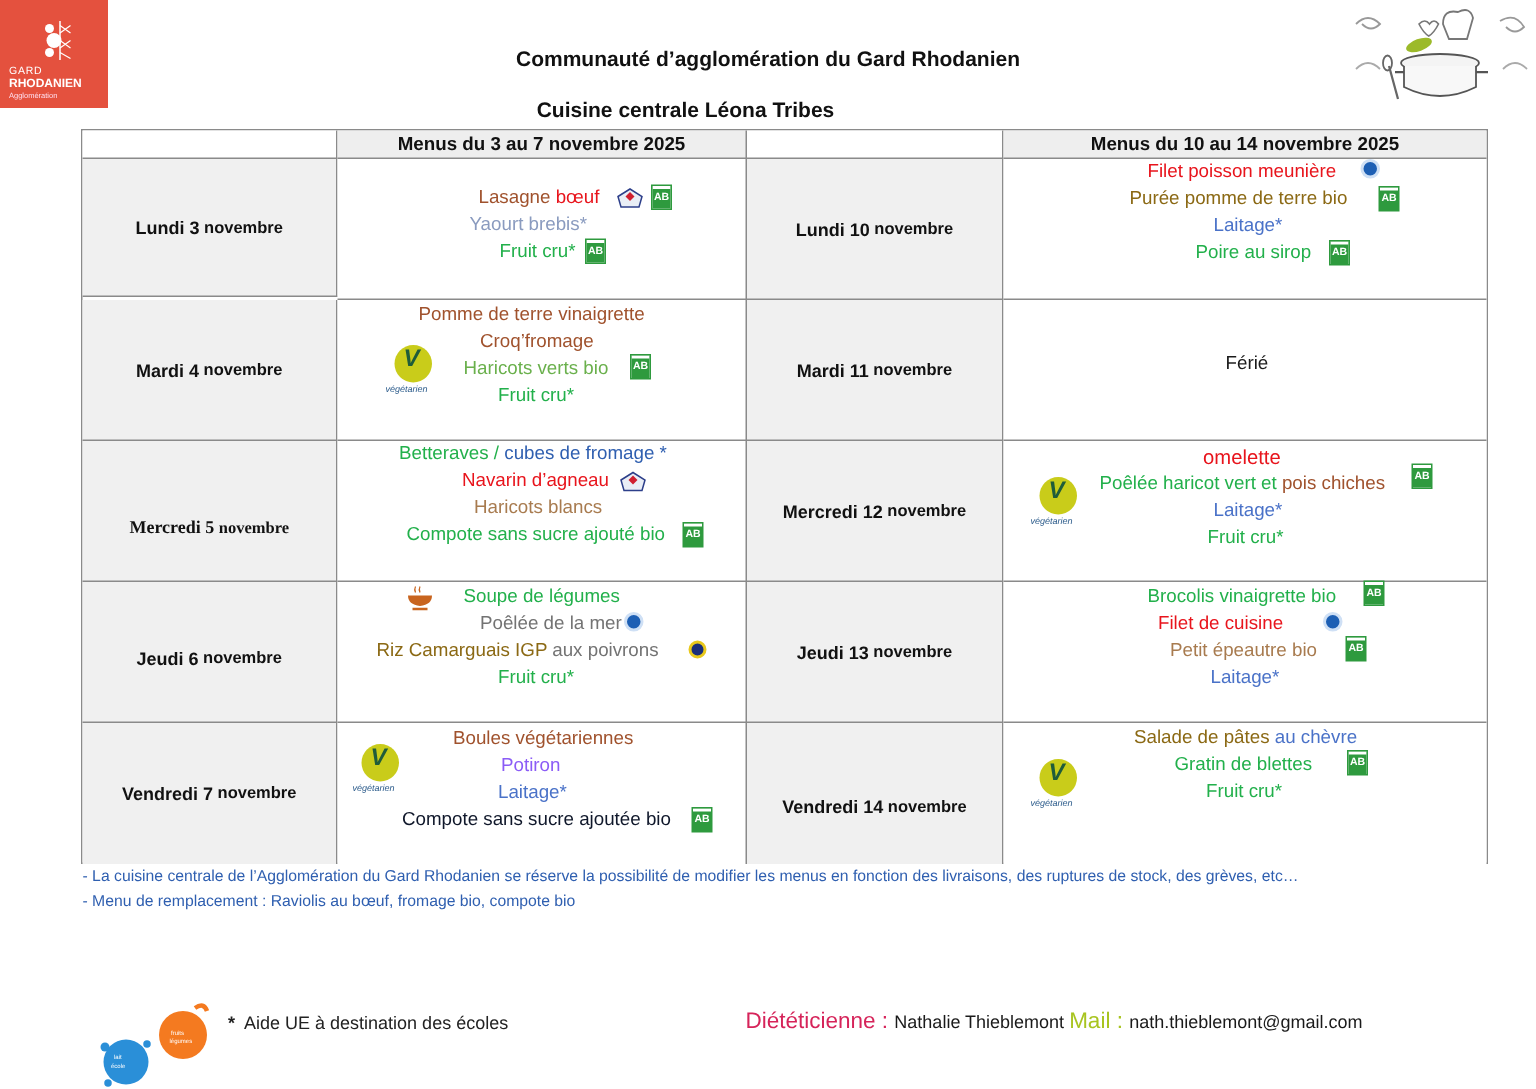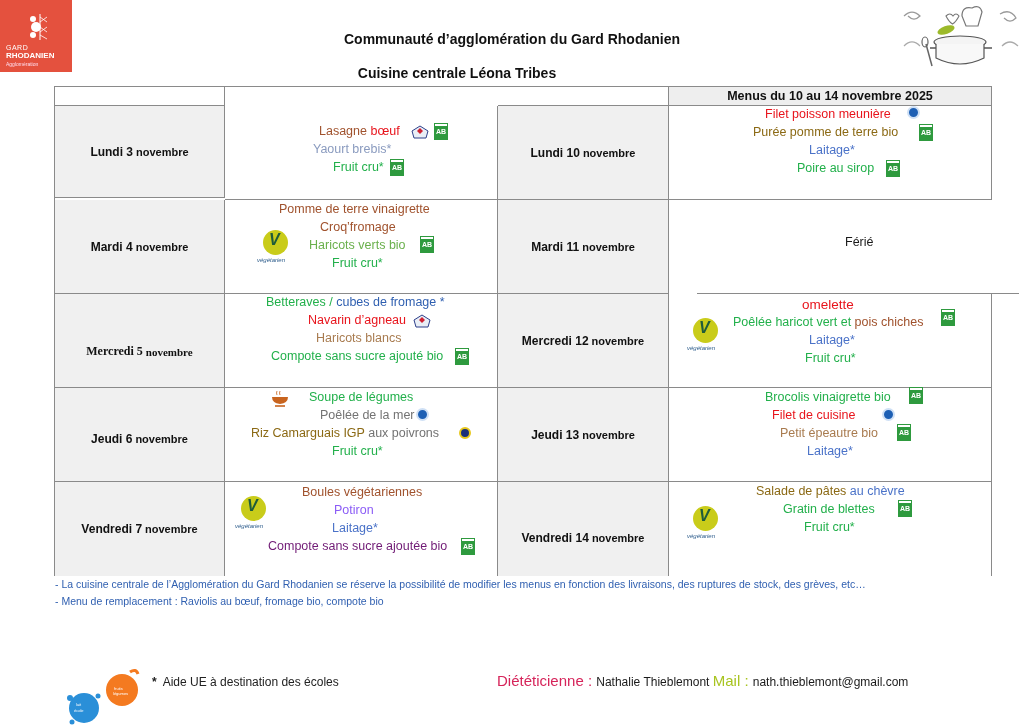--- a/index.html
+++ b/index.html
@@ -76,20 +76,21 @@
   <line x1="30" y1="42" x2="36" y2="64" stroke="#666" stroke-width="1.5"></line>
   <ellipse cx="29" cy="40" rx="3" ry="5" fill="none" stroke="#666" stroke-width="1.2"></ellipse>
 </svg>
 
 <div class="title1">Communauté d’agglomération du Gard Rhodanien</div>
 <div class="title2">Cuisine centrale Léona Tribes</div>
 
 <div class="tbl">
 
   <div class="cell hdr blank" style="left:0;top:0;width:170px;height:19px;"></div>
+  <div class="cell hdr" style="left:170px;top:0;width:273px;height:19px;">Menus du 3 au 7 novembre 2025</div>
   <div class="cell hdr blank" style="left:443px;top:0;width:171px;height:19px;"></div>
   <div class="cell hdr" style="left:614px;top:0;width:322px;height:19px;border-right:none;">Menus du 10 au 14 novembre 2025</div>
 
   <div class="cell day" style="left:0;top:19px;width:170px;height:92px;">
       <span>Lundi 3</span>
       <span class="n">novembre</span>
     </div>
   <div class="cell day" style="left:0;top:113px;width:170px;height:94px;">
       <span>Mardi 4</span>
       <span class="n">novembre</span>
@@ -183,35 +184,35 @@
   <div class="cell menu" style="left:170px;top:395px;width:273px;height:94px;border-bottom:none;">
     <div class="line" style="left:77px;top:2px;color:#a0522d;">Boules végétariennes</div>
     <div class="veg" style="left:10px;top:14px;">
         <div class="circ">
           <span>V</span>
         </div>
         <div class="lbl">végétarien</div>
       </div>
     <div class="line" style="left:109px;top:20px;color:#8b5cf6;">Potiron</div>
     <div class="line" style="left:107px;top:38px;color:#4a72c8;">Laitage*</div>
-    <div class="line" style="left:43px;top:56px;color:#701a75;">Compote sans sucre ajoutée bio</div>
+    <div class="line" style="left:43px;top:56px;color:#0f172a;">Compote sans sucre ajoutée bio</div>
     <span class="ab" style="left:237px;top:57px;">AB</span>
   </div>
 
   <div class="cell menu" style="left:614px;top:19px;width:322px;height:94px;border-right:none;">
     <div class="line" style="left:96px;top:0px;color:#e8141c;">Filet poisson meunière</div>
     <span class="msc" style="left:238px;top:0px;"></span>
     <div class="line" style="left:84px;top:18px;color:#8b6914;">Purée pomme de terre bio</div>
     <span class="ab" style="left:251px;top:19px;">AB</span>
     <div class="line" style="left:140px;top:36px;color:#4a72c8;">Laitage*</div>
     <div class="line" style="left:128px;top:54px;color:#22b04b;">Poire au sirop</div>
     <span class="ab" style="left:218px;top:55px;">AB</span>
   </div>
 
-  <div class="cell menu" style="left:614px;top:113px;width:322px;height:94px;border-right:none;margin-left:28px;">
+  <div class="cell menu" style="left:614px;top:113px;width:322px;height:94px;border-right:none;">
     <div class="line" style="left:148px;top:34px;color:#1a1a1a;">Férié</div>
   </div>
 
   <div class="cell menu" style="left:614px;top:207px;width:322px;height:94px;border-right:none;">
     <div class="line" style="left:133px;top:2px;color:#e8141c;font-size:13.5px;">omelette</div>
     <div class="veg" style="left:18px;top:24px;">
         <div class="circ">
           <span>V</span>
         </div>
         <div class="lbl">végétarien</div>

